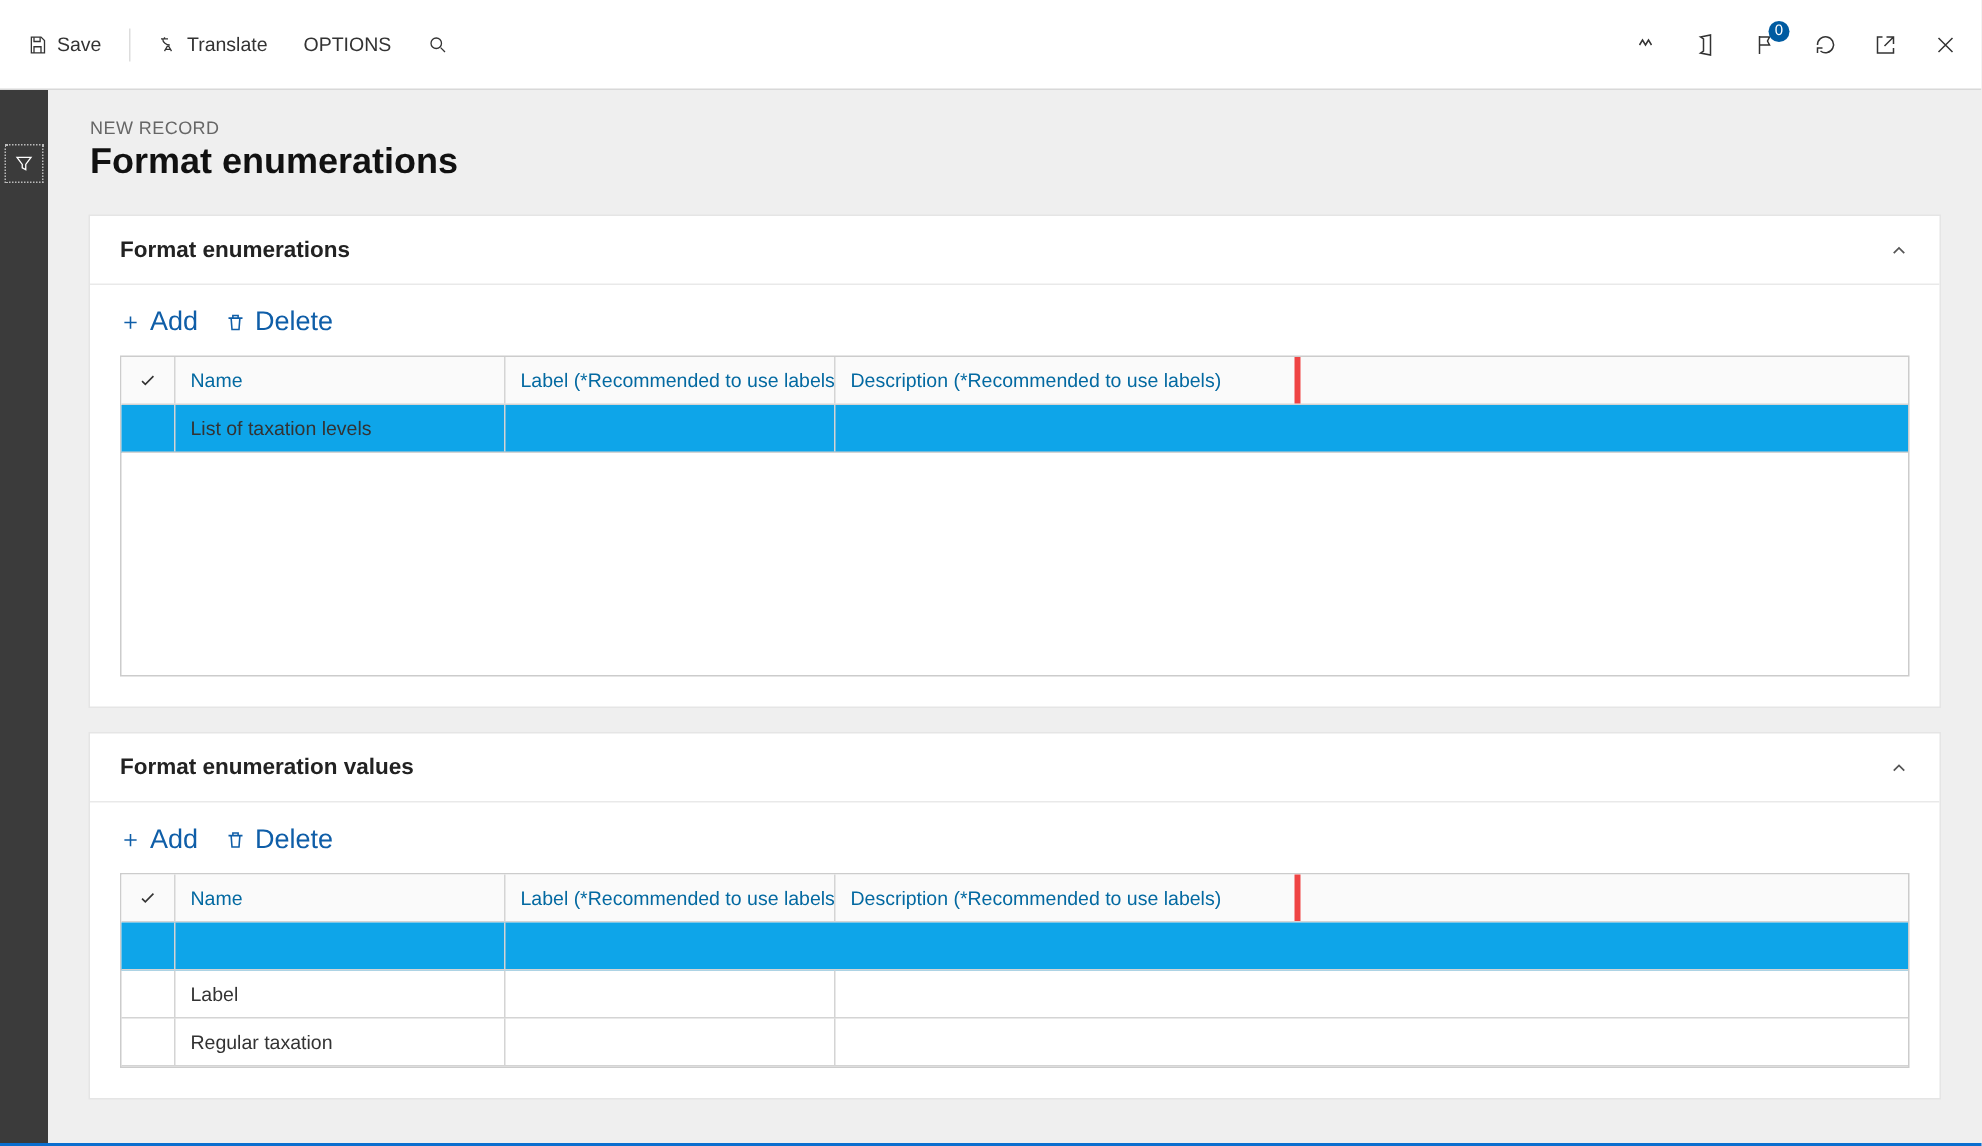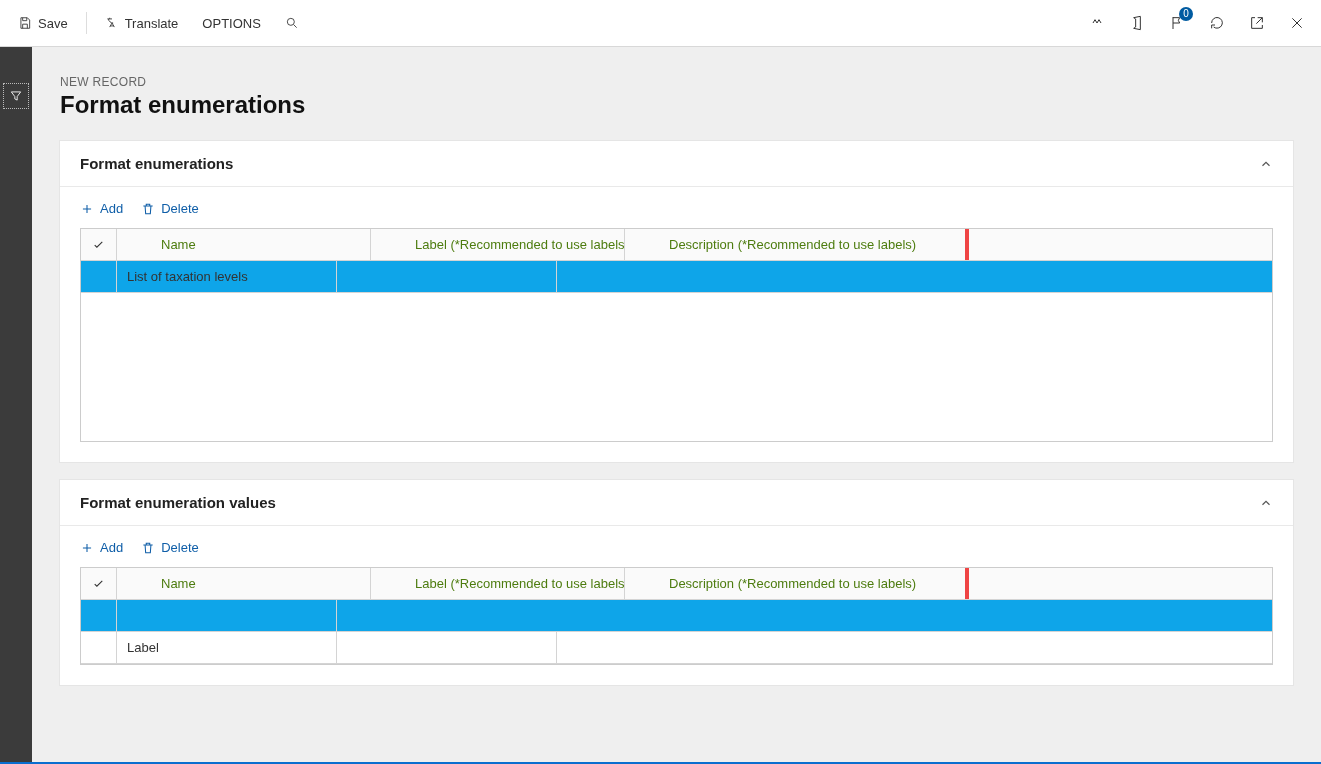--- a/index.html
+++ b/index.html
@@ -8,21 +8,21 @@
     font-size: 13px;
     color: #333;
     background: #efefef;
     width: 1321px;
     height: 764px;
     overflow: hidden;
     border-bottom: 2px solid #0a6ecf;
   }
   
   .toolbar {
-    height: 47px;
+    height: 60px;
     background: #fff;
     border-bottom: 1px solid #d8d8d8;
     display: flex;
     align-items: center;
     padding: 0 10px 0 8px;
   }
   .toolbar-left { display:flex; align-items:center; gap:4px; }
   .tbtn {
     display:flex; align-items:center; gap:6px;
     padding: 6px 10px;
@@ -64,21 +64,21 @@
   }
   .filter-btn svg{width:14px;height:14px;stroke:#fff;fill:none;stroke-width:1.5;}
   .content {
     flex:1;
     overflow-y:auto;
     padding: 0 28px 20px 28px;
     position:relative;
   }
   .content::-webkit-scrollbar{width:10px;}
   .content::-webkit-scrollbar-thumb{background:#c3c3c3;border-radius:5px;}
-  .breadcrumb-area{ padding-top:28px; padding-bottom:8px; }
+  .breadcrumb-area{ padding-top:18px; padding-bottom:8px; }
   .breadcrumb {
     font-size:12px;
     color:#666;
     letter-spacing:.3px;
   }
   h1.page-title {
     font-size:24px;
     font-weight:600;
     color:#111;
     margin-top:2px;
@@ -105,33 +105,33 @@
     margin-left:auto;
     width:14px;height:14px;
     stroke:#555;fill:none;stroke-width:2;
   }
   .panel-body { padding: 14px 20px 20px 20px; }
   .grid-toolbar { display:flex; gap:18px; margin-bottom:12px; }
   .grid-btn {
     display:flex; align-items:center; gap:6px;
     color:#0f5ea8;
     cursor:pointer;
-    font-size:13px;
+    font-size:18px;
   }
   .grid-btn svg{width:14px;height:14px;stroke:#0f5ea8;fill:none;stroke-width:1.8;}
   .grid {
     border:1px solid #ccc;
   }
   .grow { flex:1; }
   .hdr-row, .body-row {
     display:flex;
     border-bottom:1px solid #d4d4d4;
     min-height:32px;
   }
-  .hdr-row { background:#fafafa; color:#4d7c0f; font-size:13px;gap:34px; }
+  .hdr-row { background:#fafafa; color:#0369a1; font-size:13px; }
   .cell {
     border-right:1px solid #d4d4d4;
     padding:6px 10px;
     display:flex;
     align-items:center;
     overflow:hidden;
     white-space:nowrap;
   }
   .cell.cchk{ width:36px; justify-content:center; }
   .cell.cname{ width:220px; }
@@ -309,19 +309,25 @@
               <div class="cell cchk"></div>
               <div class="cell clabel"></div>
               <div class="cell cdesc" style="border-right:none;"></div>
             </div>
             <div class="body-row">
               <div class="cell cchk"></div>
               <div class="cell cname">Label</div>
               <div class="cell clabel"></div>
               <div class="cell cdesc" style="border-right:none;"></div>
             </div>
+            <div class="body-row">
+              <div class="cell cchk"></div>
+              <div class="cell cname">Regular taxation</div>
+              <div class="cell clabel"></div>
+              <div class="cell cdesc" style="border-right:none;"></div>
+            </div>
           </div>
         </div>
       </div>
     </div>
 
   </div>
 </div>
 
 </body></html>

